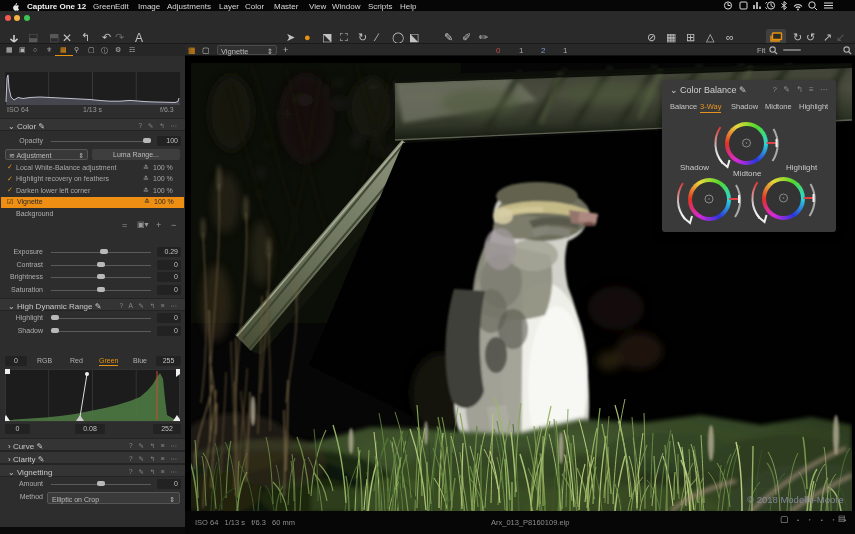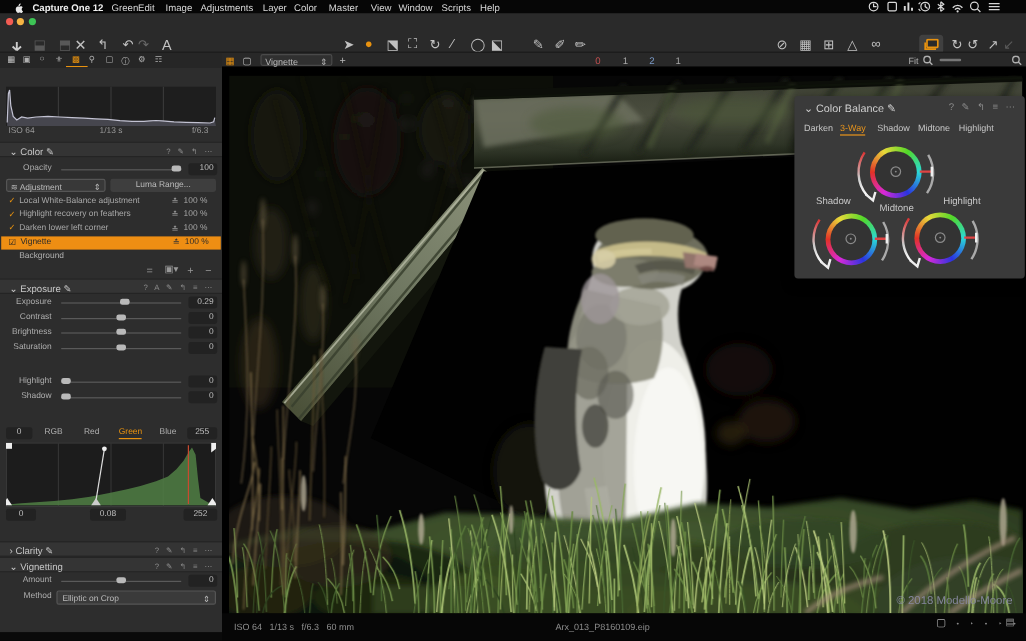--- a/index.html
+++ b/index.html
@@ -22,21 +22,21 @@
 .sechead .cap{position:absolute;left:8px;top:2.5px;font-size:8px}
 .sechead .ric{position:absolute;right:6px;top:3px;font-size:6.5px;color:#8a8a8a;letter-spacing:2px}
 .lbl{position:absolute;font-size:7px;color:#adadad;text-align:right}
 .track{position:absolute;height:1px;background:#5a5a5a}
 .knob{position:absolute;width:8px;height:5px;background:#b9b9b9;border-radius:2px}
 .vbox{position:absolute;width:24px;height:10px;background:#222;border-radius:2px;color:#c0c0c0;font-size:7px;text-align:right;padding-right:3px;line-height:10px}
 
 #viewer{left:185px;top:56px;width:670px;height:478px;background:#000}
 #botbar{left:185px;top:511px;width:670px;height:23px;background:#060606;color:#8f8f8f;font-size:7.5px}
 
-#cb{left:662px;top:80px;width:192px;height:152px;background:#3a3a3a;border-radius:3px;box-shadow:0 3px 10px rgba(0,0,0,.6);color:#c9c9c9}
+#cb{left:662px;top:80px;width:174px;height:152px;background:#3a3a3a;border-radius:3px;box-shadow:0 3px 10px rgba(0,0,0,.6);color:#c9c9c9}
 .ring{position:absolute;width:43px;height:43px;border-radius:50%;background:conic-gradient(from 270deg,#e23226,#e8d83a 60deg,#52d829 120deg,#2ad8d8 180deg,#2a34e0 240deg,#d829d8 300deg,#e23226 360deg)}
 .ring::after{content:"";position:absolute;left:4px;top:4px;width:35px;height:35px;border-radius:50%;background:#333}
 .cblbl{position:absolute;font-size:8px;color:#c9c9c9}
 </style></head>
 <body>
 <div id="stage">
 
 <div class="abs" id="menubar">
   <svg style="position:absolute;left:11px;top:1.5px" width="9" height="9" viewBox="0 0 9 9">
         <path d="M4.6 2.2 C5 1.4 5.8 1 6.2 1 C6.3 1.6 6 2.3 5.5 2.7 C5.2 3 4.7 3.2 4.4 3.1 C4.3 2.8 4.4 2.5 4.6 2.2 Z M6.4 3.2 C7.1 3.2 7.7 3.6 8 4.1 C7.4 4.5 7.1 5 7.1 5.7 C7.1 6.5 7.6 7.1 8.2 7.3 C7.9 8 7.3 8.8 6.7 8.8 C6.2 8.8 6 8.5 5.4 8.5 C4.8 8.5 4.5 8.8 4.1 8.8 C3.4 8.8 2.5 7.7 2.2 6.5 C1.9 5.2 2.4 3.8 3.5 3.4 C4 3.2 4.6 3.5 5 3.5 C5.4 3.5 5.9 3.2 6.4 3.2 Z" fill="#e8e8e8"></path>
@@ -205,41 +205,41 @@
   <div class="abs" style="left:0;top:152px;width:185px;height:11.5px">
         <span class="abs" style="left:16px;top:1.5px;font-size:7px;color:#b0b0b0">Background</span>
       </div>
   <div class="abs" style="left:0;top:164px;width:185px;height:12px;color:#999">
         <span class="abs" style="left:122px;font-size:9px">=</span>
         <span class="abs" style="left:137px;font-size:8px">▣▾</span>
         <span class="abs" style="left:156px;font-size:9px">+</span>
         <span class="abs" style="left:171px;font-size:9px">−</span>
       </div>
 
-  <div class="sechead" style="top:176px">
-        <span class="cap">⌄ Exposure ✎</span>
-        <span class="ric">? A ✎ ↰ ≡ ⋯</span>
-      </div>
   <span class="lbl" style="left:0;top:192px;width:43px">Exposure</span>
       <div class="track" style="left:51px;top:196px;width:100px"></div>
       <div class="knob" style="left:100px;top:193px"></div>
       <div class="vbox" style="left:157px;top:191px">0.29</div>
   <span class="lbl" style="left:0;top:204.5px;width:43px">Contrast</span>
       <div class="track" style="left:51px;top:208.5px;width:100px"></div>
       <div class="knob" style="left:96.5px;top:205.5px"></div>
       <div class="vbox" style="left:157px;top:203.5px">0</div>
   <span class="lbl" style="left:0;top:217px;width:43px">Brightness</span>
       <div class="track" style="left:51px;top:221px;width:100px"></div>
       <div class="knob" style="left:96.5px;top:218px"></div>
       <div class="vbox" style="left:157px;top:216px">0</div>
   <span class="lbl" style="left:0;top:229.5px;width:43px">Saturation</span>
       <div class="track" style="left:51px;top:233.5px;width:100px"></div>
       <div class="knob" style="left:96.5px;top:230.5px"></div>
       <div class="vbox" style="left:157px;top:228.5px">0</div>
 
+  <div class="sechead" style="top:242px">
+        <span class="cap">⌄ High Dynamic Range ✎</span>
+        <span class="ric">? A ✎ ↰ ≡ ⋯</span>
+      </div>
   <span class="lbl" style="left:0;top:258px;width:43px">Highlight</span>
       <div class="track" style="left:51px;top:262px;width:100px"></div>
       <div class="knob" style="left:51px;top:259px"></div>
       <div class="vbox" style="left:157px;top:257px">0</div>
   <span class="lbl" style="left:0;top:270.5px;width:43px">Shadow</span>
       <div class="track" style="left:51px;top:274.5px;width:100px"></div>
       <div class="knob" style="left:51px;top:271.5px"></div>
       <div class="vbox" style="left:157px;top:269.5px">0</div>
 
   <div class="vbox" style="left:5px;top:300px;width:22px;text-align:center;padding-right:0">0</div>
@@ -262,20 +262,24 @@
     <rect x="0" y="0" width="5" height="5" fill="#eee"></rect>
     <path d="M171 0 h4 v5 l-4 3 Z" fill="#eee"></path>
     <path d="M1 46 l4 6 h-8 Z" fill="#eee"></path>
     <path d="M75 46 l4 6 h-8 Z" fill="#ccc"></path>
     <path d="M172 46 l4 6 h-8 Z" fill="#eee"></path>
   </svg>
   <div class="vbox" style="left:5px;top:368px;width:25px;text-align:center;padding-right:0">0</div>
   <div class="vbox" style="left:75px;top:368px;width:30px;text-align:center;padding-right:0">0.08</div>
   <div class="vbox" style="left:153px;top:368px;width:28px;text-align:center;padding-right:0">252</div>
 
+  <div class="sechead" style="top:382px">
+        <span class="cap">› Curve ✎</span>
+        <span class="ric">? ✎ ↰ ≡ ⋯</span>
+      </div>
   <div class="sechead" style="top:408px">
         <span class="cap">⌄ Vignetting</span>
         <span class="ric">? ✎ ↰ ≡ ⋯</span>
       </div>
   <div class="sechead" style="top:395px">
         <span class="cap">› Clarity ✎</span>
         <span class="ric">? ✎ ↰ ≡ ⋯</span>
       </div>
   <span class="lbl" style="left:0;top:424px;width:43px">Amount</span>
       <div class="track" style="left:51px;top:428px;width:100px"></div>
@@ -747,30 +751,30 @@
     <path d="M560 448 C 590 420 620 400 655 385" fill="none"></path>
     <path d="M600 448 C 625 430 645 420 661 412" fill="none"></path>
     <path d="M480 448 C 500 432 520 424 545 418" fill="none"></path>
   </g>
 
   <text x="556" y="440" font-size="9.5" fill="#8d8da8" opacity="0.9" font-family="Liberation Sans">© 2018 Modello-Moore</text>
 </svg>
 
 <div class="abs" id="botbar">
   <span class="abs" style="left:10px;top:7px">ISO 64&nbsp;&nbsp;&nbsp;1/13 s&nbsp;&nbsp;&nbsp;f/6.3&nbsp;&nbsp;&nbsp;60 mm</span>
-  <span class="abs" style="left:278px;top:7px">Arx_013_P8160109.eip</span>
+  <span class="abs" style="left:306px;top:7px">Arx_013_P8160109.eip</span>
   <span class="abs" style="left:595px;top:3px;font-size:9px;color:#b0b0b0">▢</span>
   <span class="abs" style="left:612px;top:5px;color:#888;letter-spacing:4px;font-size:6px">• ‣ • ‣ •</span>
   <span class="abs" style="left:653px;top:3px;font-size:8px;color:#999">▤</span>
 </div>
 
 <div class="abs" id="cb">
   <span class="abs" style="left:8px;top:5px;font-size:9px;color:#cfcfcf">⌄ Color Balance ✎</span>
   <span class="abs" style="right:6px;top:5px;font-size:8px;color:#8a8a8a;letter-spacing:2px">? ✎ ↰ ≡ ⋯</span>
-  <span class="abs" style="left:8px;top:22px;font-size:7.5px;color:#c6c6c6">Darken</span>
+  <span class="abs" style="left:8px;top:22px;font-size:7.5px;color:#c6c6c6">Balance</span>
   <span class="abs" style="left:38px;top:22px;font-size:7.5px;color:#e8941c;border-bottom:1px solid #e8941c;padding-bottom:1px">3-Way</span>
   <span class="abs" style="left:69px;top:22px;font-size:7.5px;color:#c6c6c6">Shadow</span>
   <span class="abs" style="left:103px;top:22px;font-size:7.5px;color:#c6c6c6">Midtone</span>
   <span class="abs" style="left:137px;top:22px;font-size:7.5px;color:#c6c6c6">Highlight</span>
   <div class="ring" style="left:63px;top:41.5px"></div>
   <div class="ring" style="left:25.5px;top:97.5px"></div>
   <div class="ring" style="left:100px;top:96.5px"></div>
   <div class="cblbl" style="left:18px;top:83px">Shadow</div>
   <div class="cblbl" style="left:71px;top:89px">Midtone</div>
   <div class="cblbl" style="left:124px;top:83px">Highlight</div>

